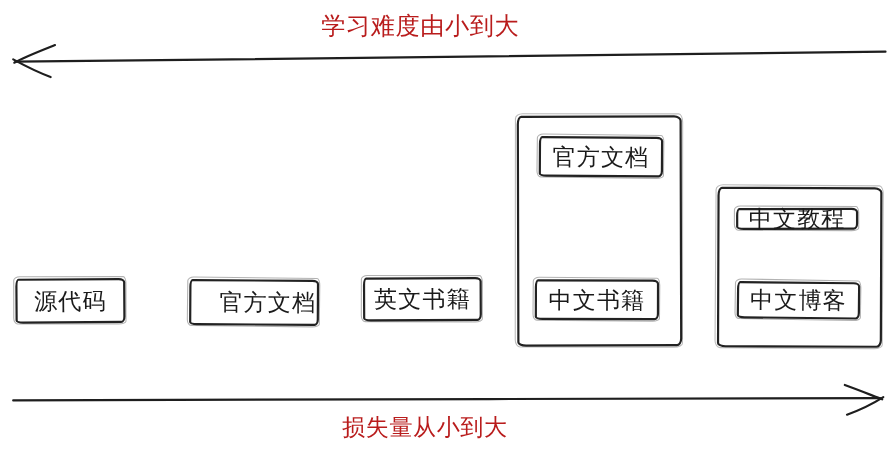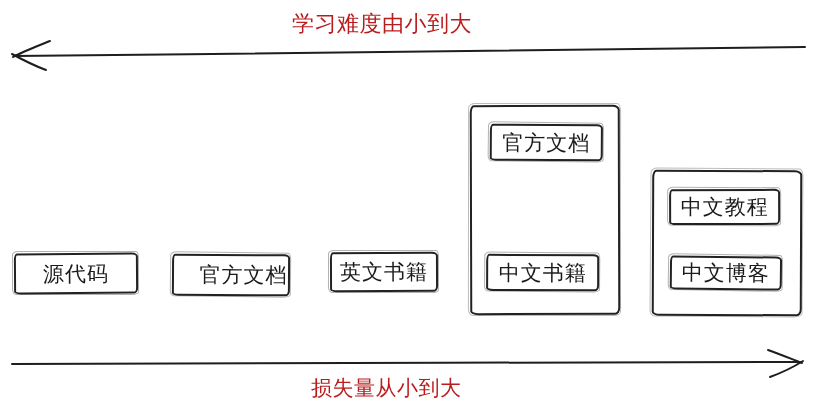--- a/index.html
+++ b/index.html
@@ -67,32 +67,32 @@
   .group::before {
     content: "";
     position: absolute;
     inset: -4px -3px -3px -4px;
     border: 1px solid rgba(34, 34, 34, 0.3);
     border-radius: 7px 4px 8px 5px / 5px 8px 4px 7px;
     transform: rotate(0.2deg);
     pointer-events: none;
   }
 
-  .n-source  { left: 14px;  top: 253px; width: 124px; height: 41px; transform: rotate(-0.4deg); }
+  .n-source  { left: 14px;  top: 253px; width: 100px; height: 41px; transform: rotate(-0.4deg); }
   .n-docs    { left: 172px; top: 254px; width: 118px; height: 42px; transform: rotate(0.35deg); padding-left: 25px; }
   .n-ebooks  { left: 330px; top: 252px; width: 108px; height: 40px; transform: rotate(-0.25deg); }
 
   .g1 { left: 470px; top: 105px; width: 150px; height: 210px; transform: rotate(-0.15deg); }
   .g2 { left: 652px; top: 170px; width: 150px; height: 146px; transform: rotate(0.2deg); }
 
   .g1 .node, .g2 .node { position: absolute; }
   .g1-tutorials { left: 18px; top: 17px;  width: 113px; height: 37px; transform: rotate(0.5deg); }
   .g1-blogs     { left: 15px; top: 84px;  width: 111px; height: 36px; transform: rotate(-0.35deg); }
   .g1-books     { left: 14px; top: 147px; width: 113px; height: 37px; transform: rotate(0.3deg); }
-  .g2-tutorials { left: 15px; top: 17px;  width: 111px; height: 36px; transform: rotate(-0.35deg); }
+  .g2-tutorials { left: 15px; top: 17px;  width: 111px; height: 20px; transform: rotate(-0.35deg); }
   .g2-blogs     { left: 16px; top: 84px;  width: 112px; height: 34px; transform: rotate(0.4deg); }
 
   svg path {
     stroke: #1e1e1e;
     stroke-width: 2;
     fill: none;
     stroke-linecap: round;
   }
 </style>
 </head>

